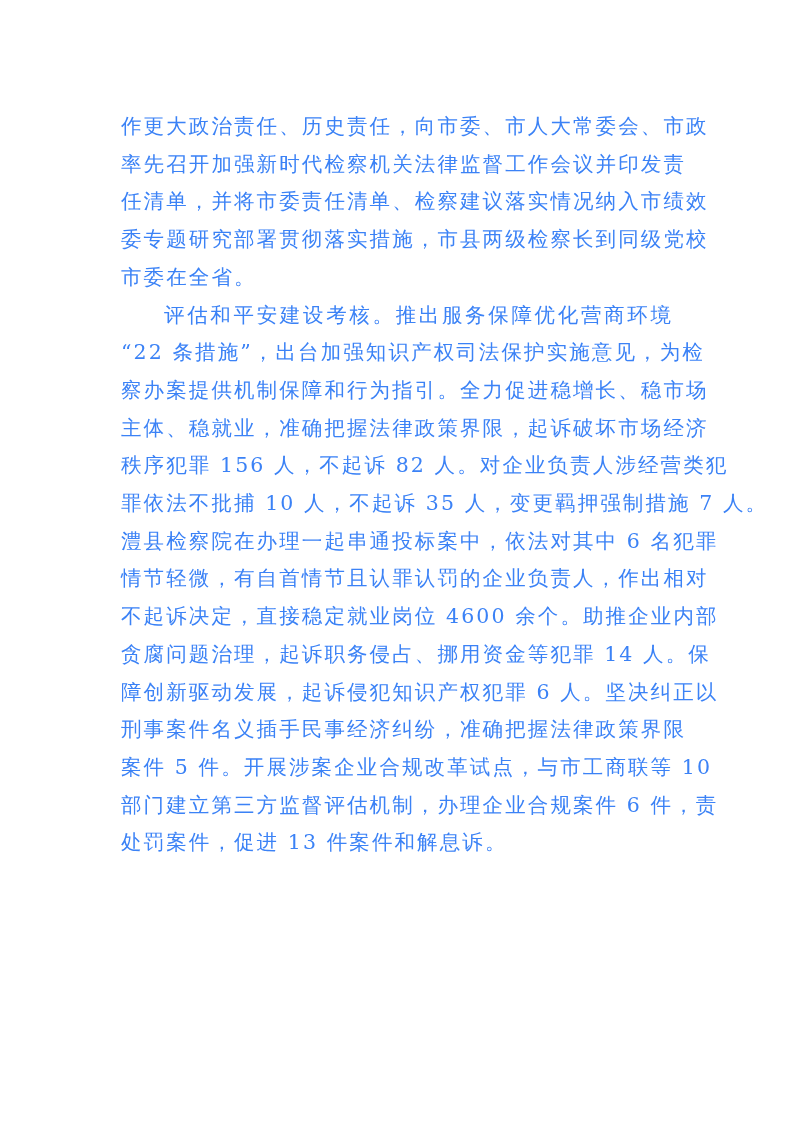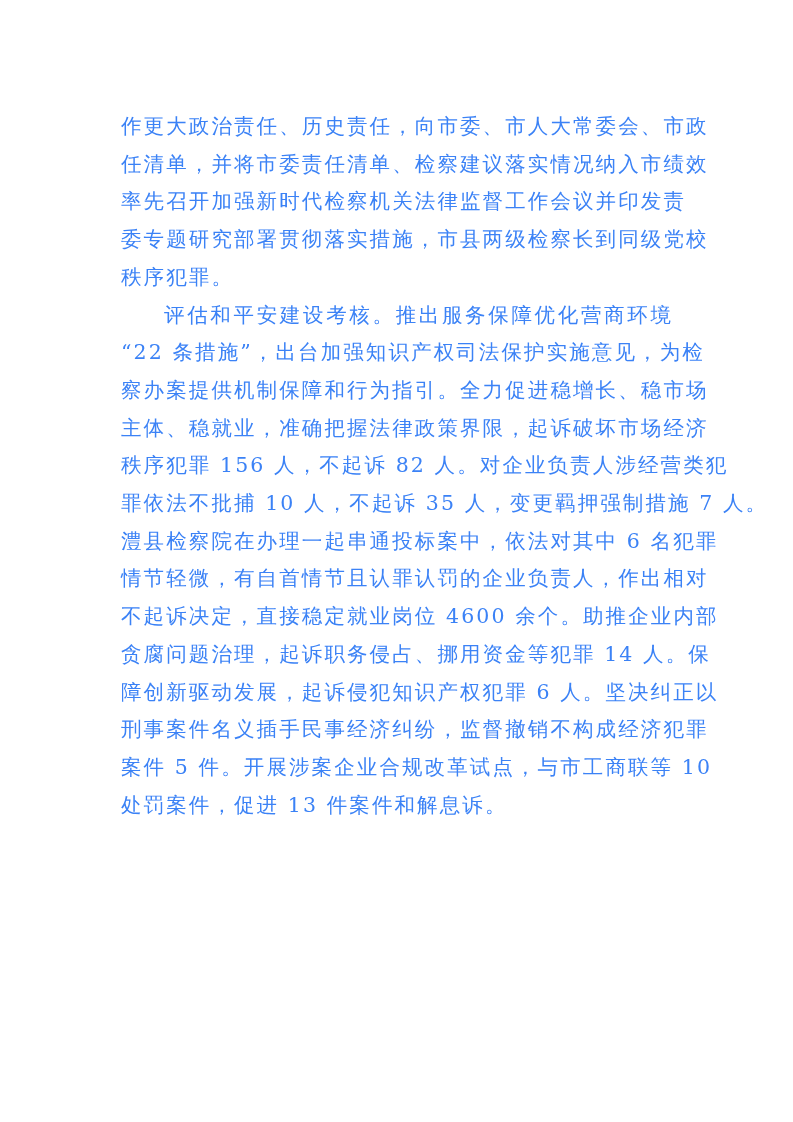--- a/index.html
+++ b/index.html
@@ -38,34 +38,35 @@
     .line.last {
       text-align-last: left;
     }
   </style>
 </head>
 <body>
 
 <div class="page">
   <div class="para">
     <span class="line">作更大政治责任、历史责任，向市委、市人大常委会、市政</span>
+    <span class="line">率先召开加强新时代检察机关法律监督工作会议并印发责</span>
     <span class="line">任清单，并将市委责任清单、检察建议落实情况纳入市绩效</span>
-    <span class="line">率先召开加强新时代检察机关法律监督工作会议并印发责</span>
     <span class="line">委专题研究部署贯彻落实措施，市县两级检察长到同级党校</span>
-    <span class="line last">秩序犯罪。</span>
+    <span class="line last">市委在全省。</span>
   </div>
   <div class="para">
     <span class="line" style="padding-left: 2.1em;">评估和平安建设考核。推出服务保障优化营商环境</span>
     <span class="line">“22 条措施”，出台加强知识产权司法保护实施意见，为检</span>
     <span class="line">察办案提供机制保障和行为指引。全力促进稳增长、稳市场</span>
     <span class="line">主体、稳就业，准确把握法律政策界限，起诉破坏市场经济</span>
     <span class="line">秩序犯罪 156 人，不起诉 82 人。对企业负责人涉经营类犯</span>
     <span class="line">罪依法不批捕 10 人，不起诉 35 人，变更羁押强制措施 7 人。</span>
     <span class="line">澧县检察院在办理一起串通投标案中，依法对其中 6 名犯罪</span>
     <span class="line">情节轻微，有自首情节且认罪认罚的企业负责人，作出相对</span>
     <span class="line">不起诉决定，直接稳定就业岗位 4600 余个。助推企业内部</span>
     <span class="line">贪腐问题治理，起诉职务侵占、挪用资金等犯罪 14 人。保</span>
     <span class="line">障创新驱动发展，起诉侵犯知识产权犯罪 6 人。坚决纠正以</span>
-    <span class="line">刑事案件名义插手民事经济纠纷，监督撤销不构成经济犯罪</span>
+    <span class="line">刑事案件名义插手民事经济纠纷，准确把握法律政策界限</span>
     <span class="line">案件 5 件。开展涉案企业合规改革试点，与市工商联等 10</span>
+    <span class="line">部门建立第三方监督评估机制，办理企业合规案件 6 件，责</span>
     <span class="line last">处罚案件，促进 13 件案件和解息诉。</span>
   </div>
 </div>
 
 </body></html>

